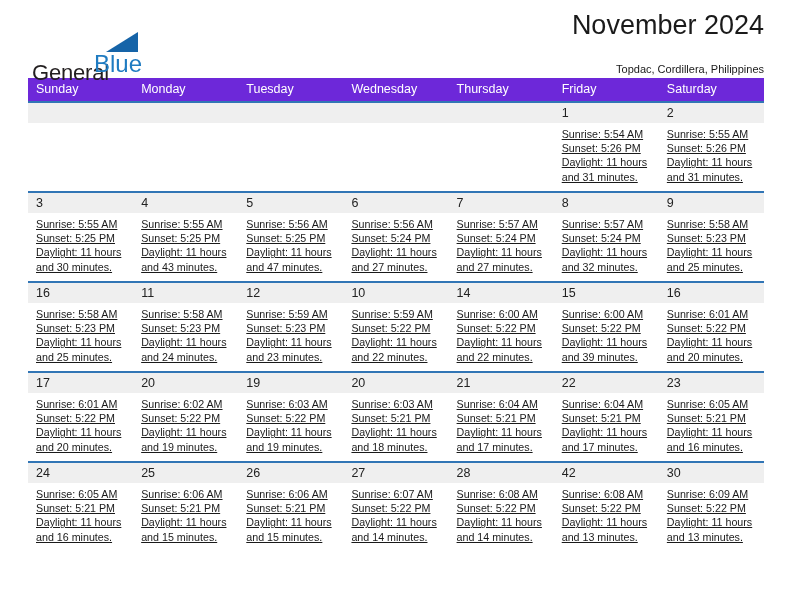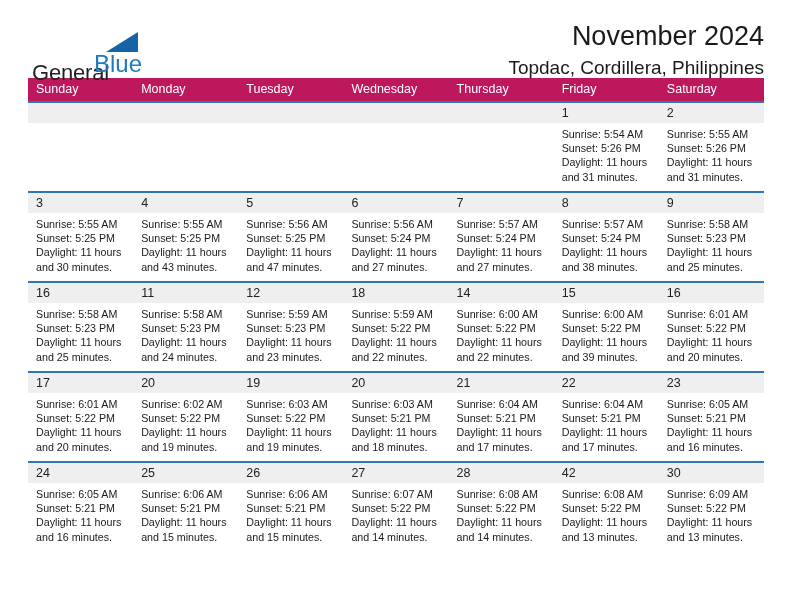--- a/index.html
+++ b/index.html
@@ -69,41 +69,40 @@
     right: 0;
     top: 8px;
     text-align: right;
   }
   .cal-title {
     font-size: 27px;
     font-weight: normal;
     color: #1a1a1a;
     line-height: 34px;
     white-space: nowrap;
-    margin-top: 11px;
   }
   .cal-sub {
-    font-size: 19px;
+    font-size: 11px;
     color: #1a1a1a;
     line-height: 22px;
-    margin-top: 4px;
+    margin-top: 16px;
     white-space: nowrap;
   }
 
   
   .cal-wrap {
     margin: 0 28px;
   }
   table.cal {
     width: 736px;
     border-collapse: collapse;
     table-layout: fixed;
   }
   table.cal th {
-    background: #be185d;
+    background: #6d28d9;
     color: #ffffff;
     font-size: 12.5px;
     font-weight: normal;
     text-align: left;
     padding: 4px 0 5px 8px;
     height: 20px;
     border: none;
   }
   tr.week-row > td {
     border-top: 2px solid #3175b5;
@@ -124,20 +123,21 @@
     min-height: 20px;
   }
   td .daynum.empty {
     color: transparent;
   }
   td .details {
     padding: 4px 8px 0 8px;
     font-size: 10.7px;
     line-height: 14.2px;
     color: #1a1a1a;
+    text-decoration: underline;
   }
   td .details div { white-space: nowrap; }
 </style>
 </head>
 <body>
 
 <div class="page">
 
   <div class="topbar">
 
@@ -278,21 +278,21 @@
                 <div>Daylight: 11 hours</div>
                 <div>and 27 minutes.</div>
               </div>
             </td>
             <td>
               <div class="daynum">8</div>
               <div class="details">
                 <div>Sunrise: 5:57 AM</div>
                 <div>Sunset: 5:24 PM</div>
                 <div>Daylight: 11 hours</div>
-                <div>and 38 minutes.</div>
+                <div>and 32 minutes.</div>
               </div>
             </td>
             <td>
               <div class="daynum">9</div>
               <div class="details">
                 <div>Sunrise: 5:58 AM</div>
                 <div>Sunset: 5:23 PM</div>
                 <div>Daylight: 11 hours</div>
                 <div>and 25 minutes.</div>
               </div>
@@ -320,21 +320,21 @@
             <td>
               <div class="daynum">12</div>
               <div class="details">
                 <div>Sunrise: 5:59 AM</div>
                 <div>Sunset: 5:23 PM</div>
                 <div>Daylight: 11 hours</div>
                 <div>and 23 minutes.</div>
               </div>
             </td>
             <td>
-              <div class="daynum">18</div>
+              <div class="daynum">10</div>
               <div class="details">
                 <div>Sunrise: 5:59 AM</div>
                 <div>Sunset: 5:22 PM</div>
                 <div>Daylight: 11 hours</div>
                 <div>and 22 minutes.</div>
               </div>
             </td>
             <td>
               <div class="daynum">14</div>
               <div class="details">

